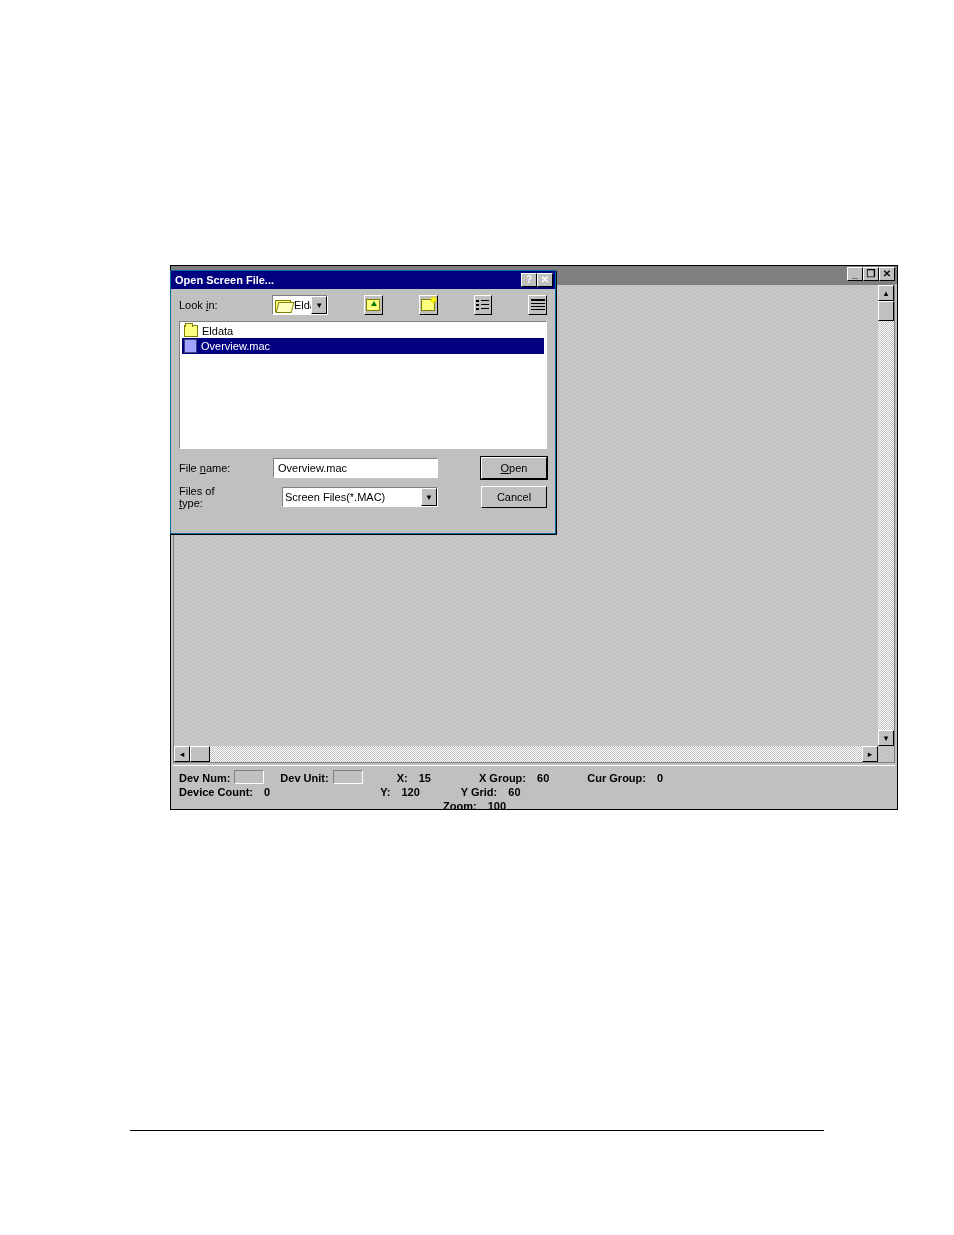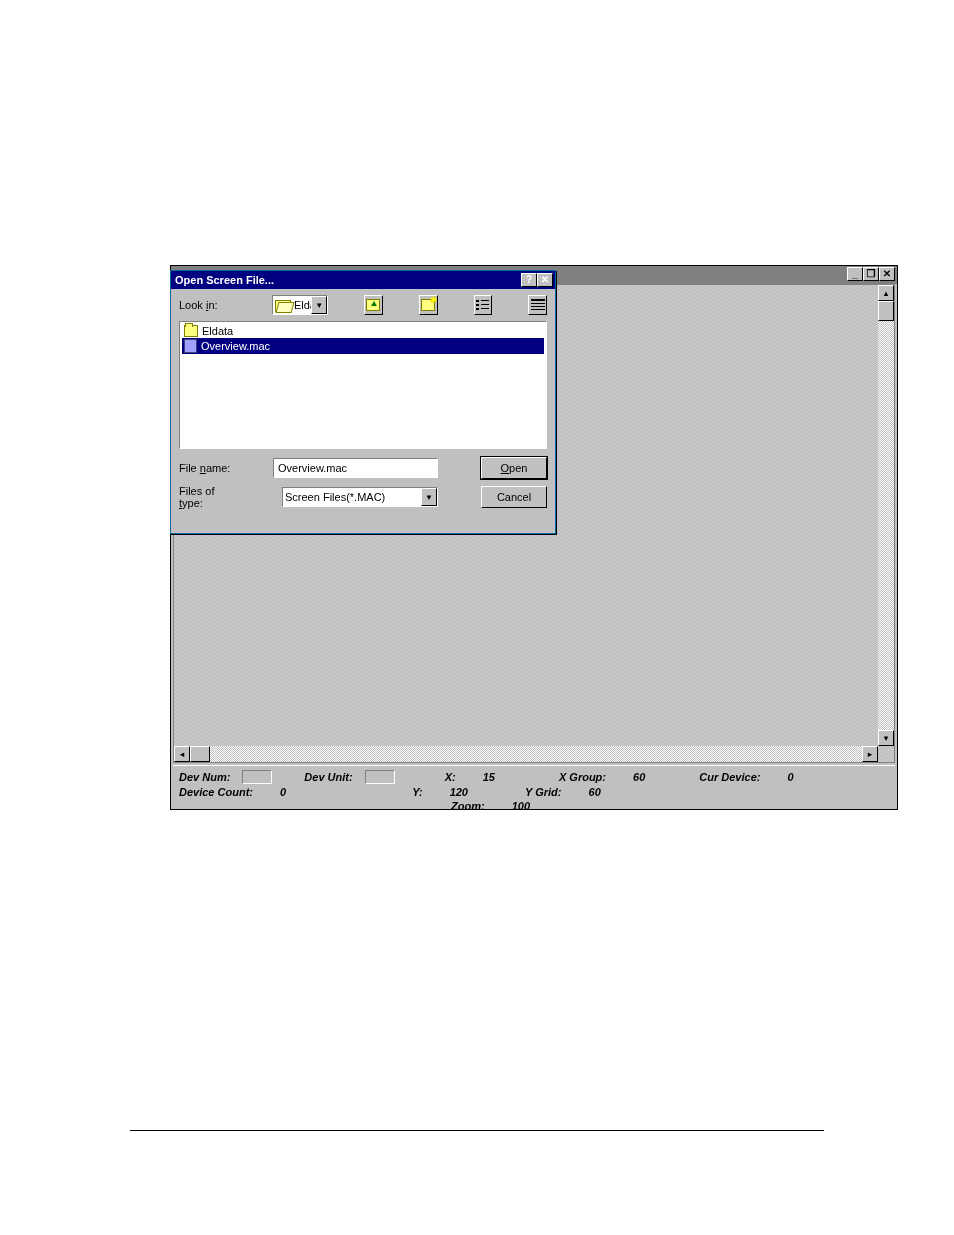--- a/index.html
+++ b/index.html
@@ -138,21 +138,21 @@
     right: 2px;
     bottom: 2px;
     height: 42px;
     background: #c0c0c0;
     border-top: 1px solid #fff;
     padding: 4px 6px;
     font-weight: bold;
     font-size: 11px;
     color: #000;
   }
-  .status-row { display: flex; align-items: center; gap: 12px; margin-bottom: 2px; flex-wrap: nowrap; font-style: italic; }
+  .status-row { display: flex; align-items: flex-end; gap: 4px; margin-bottom: 2px; flex-wrap: nowrap; }
   .status-label { font-weight: bold; }
   .status-field {
     width: 30px;
     height: 14px;
     border-top: 1px solid #808080;
     border-left: 1px solid #808080;
     border-right: 1px solid #fff;
     border-bottom: 1px solid #fff;
     background: #c0c0c0;
   }
@@ -417,21 +417,21 @@
       <span style="width:8px"></span>
       <span class="status-label">Dev Unit:</span>
       <span class="status-field"></span>
       <span style="width:26px"></span>
       <span class="status-label">X:</span>&nbsp;
       <span>15</span>
       <span style="width:40px"></span>
       <span class="status-label">X Group:</span>&nbsp;
       <span>60</span>
       <span style="width:30px"></span>
-      <span class="status-label">Cur Device:</span>&nbsp;
+      <span class="status-label">Cur Group:</span>&nbsp;
       <span>0</span>
     </div>
     <div class="status-row">
       <span class="status-label">Device Count:</span>&nbsp;
       <span>0</span>
       <span style="width:102px"></span>
       <span class="status-label">Y:</span>&nbsp;
       <span>120</span>
       <span style="width:33px"></span>
       <span class="status-label">Y Grid:</span>&nbsp;

